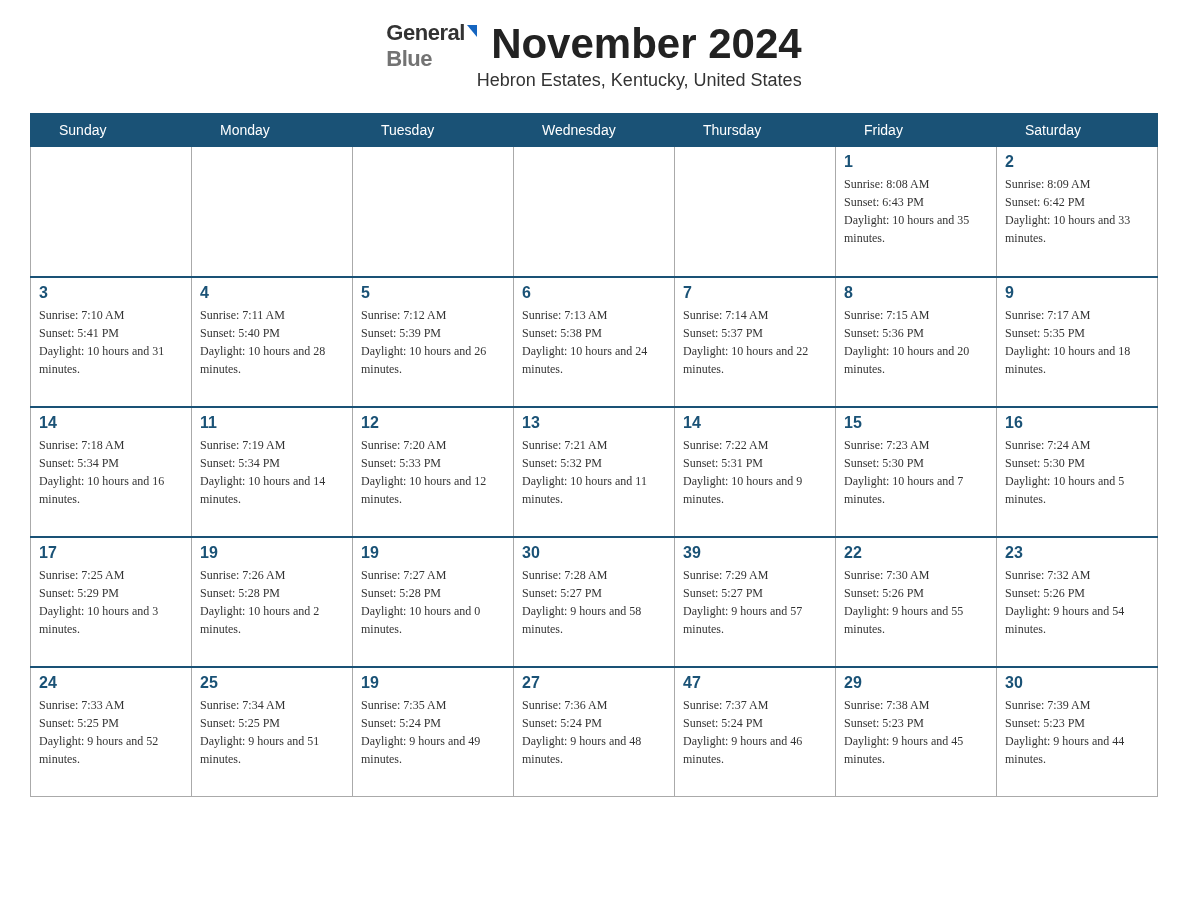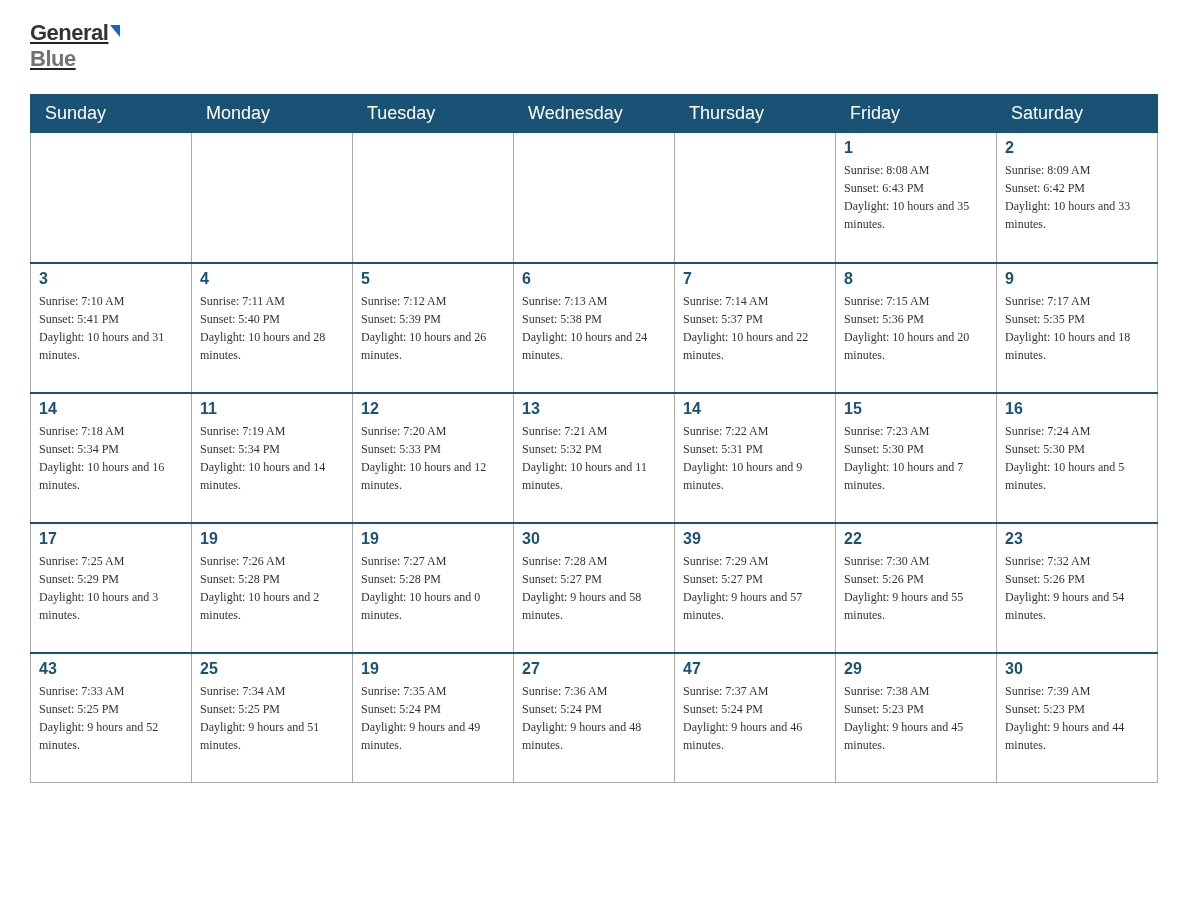--- a/index.html
+++ b/index.html
@@ -6,24 +6,23 @@
     body {
       font-family: Arial, sans-serif;
       background: #fff;
       color: #222;
       width: 1188px;
       min-height: 918px;
       padding: 20px 30px;
     }
     .header {
       display: flex;
-      justify-content: space-between;
+      justify-content: center;
       align-items: flex-start;
       margin-bottom: 22px;
-      text-decoration: underline;
     }
     .logo {
       display: flex;
       flex-direction: column;
       align-items: flex-start;
     }
     .logo-general {
       font-size: 22px;
       font-weight: bold;
       color: #333;
@@ -64,23 +63,23 @@
       margin-top: 2px;
     }
     .calendar {
       width: 100%;
       border-collapse: collapse;
       margin-top: 10px;
     }
     .calendar th {
       background-color: #1a5276;
       color: #fff;
-      padding: 8px 14px;
+      padding: 8px 28px;
       text-align: left;
-      font-size: 18px;
+      font-size: 14px;
       font-weight: normal;
       border: 1px solid #1a5276;
     }
     .calendar td {
       border: 1px solid #aaa;
       vertical-align: top;
       padding: 6px 8px;
       width: calc(100% / 7);
       height: 130px;
     }
@@ -109,20 +108,24 @@
 </head>
 <body>
 
 <div class="header">
   <div class="logo">
     <div class="logo-line1">
       <span class="logo-general">General</span>
       <span class="logo-arrow"></span>
     </div>
     <span class="logo-blue">Blue</span>
+  </div>
+  <div class="title-section">
+    <div class="month-title">November 2024</div>
+    <div class="location-title">Hebron Estates, Kentucky, United States</div>
   </div>
 </div>
 
 <table class="calendar">
   <thead>
     <tr>
     <th>Sunday</th>
         <th>Monday</th>
         <th>Tuesday</th>
         <th>Wednesday</th>
@@ -232,21 +235,21 @@
           <div class="day-number">22</div>
           <div class="day-info">Sunrise: 7:30 AM<br>Sunset: 5:26 PM<br>Daylight: 9 hours and 55 minutes.</div>
         </td>
         <td>
           <div class="day-number">23</div>
           <div class="day-info">Sunrise: 7:32 AM<br>Sunset: 5:26 PM<br>Daylight: 9 hours and 54 minutes.</div>
         </td>
       </tr>
       <tr>
         <td>
-          <div class="day-number">43</div>
+          <div class="day-number">24</div>
           <div class="day-info">Sunrise: 7:33 AM<br>Sunset: 5:25 PM<br>Daylight: 9 hours and 52 minutes.</div>
         </td>
         <td>
           <div class="day-number">25</div>
           <div class="day-info">Sunrise: 7:34 AM<br>Sunset: 5:25 PM<br>Daylight: 9 hours and 51 minutes.</div>
         </td>
         <td>
           <div class="day-number">19</div>
           <div class="day-info">Sunrise: 7:35 AM<br>Sunset: 5:24 PM<br>Daylight: 9 hours and 49 minutes.</div>
         </td>

